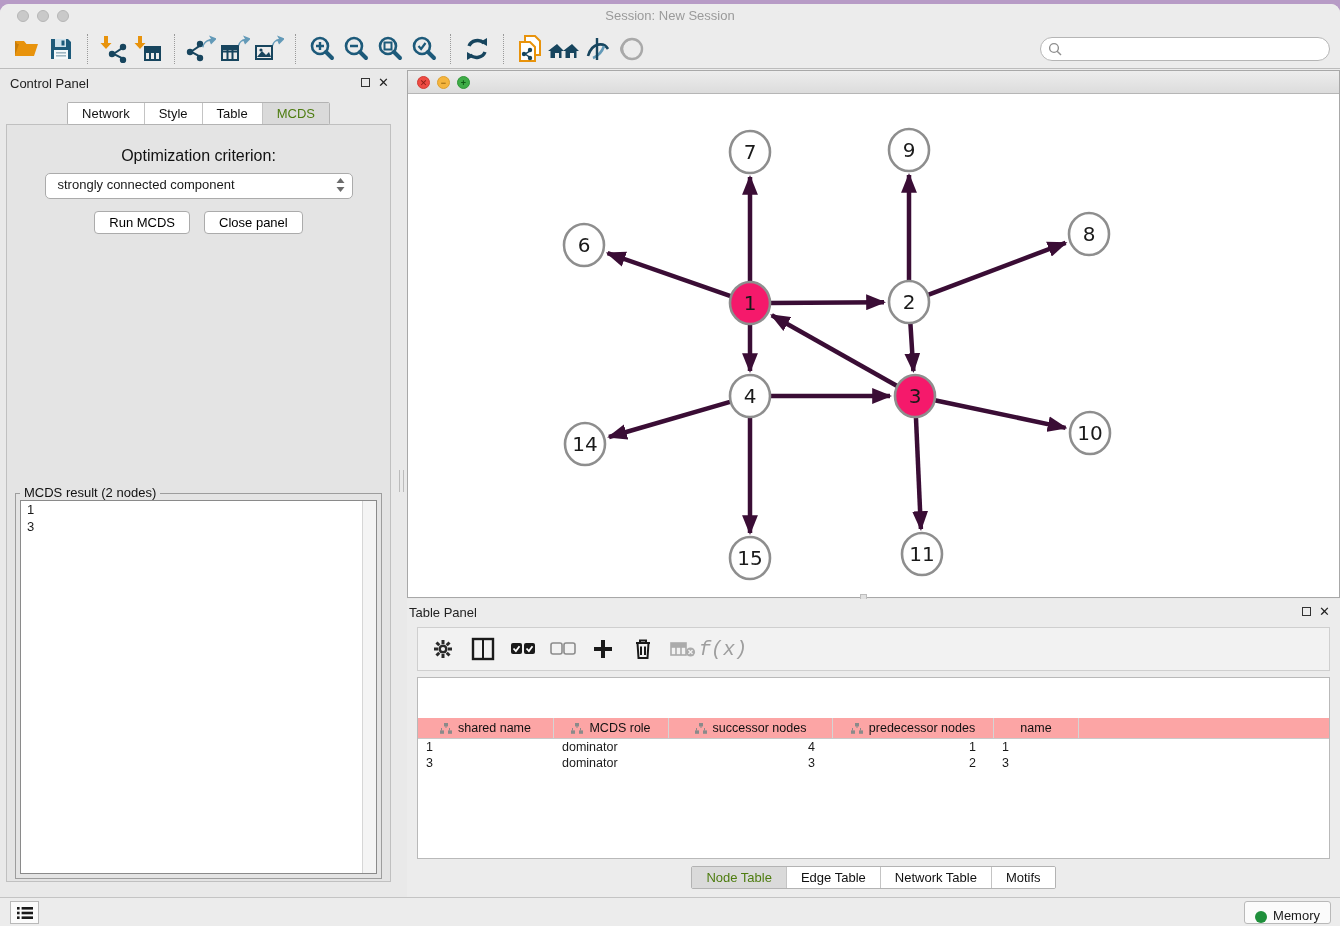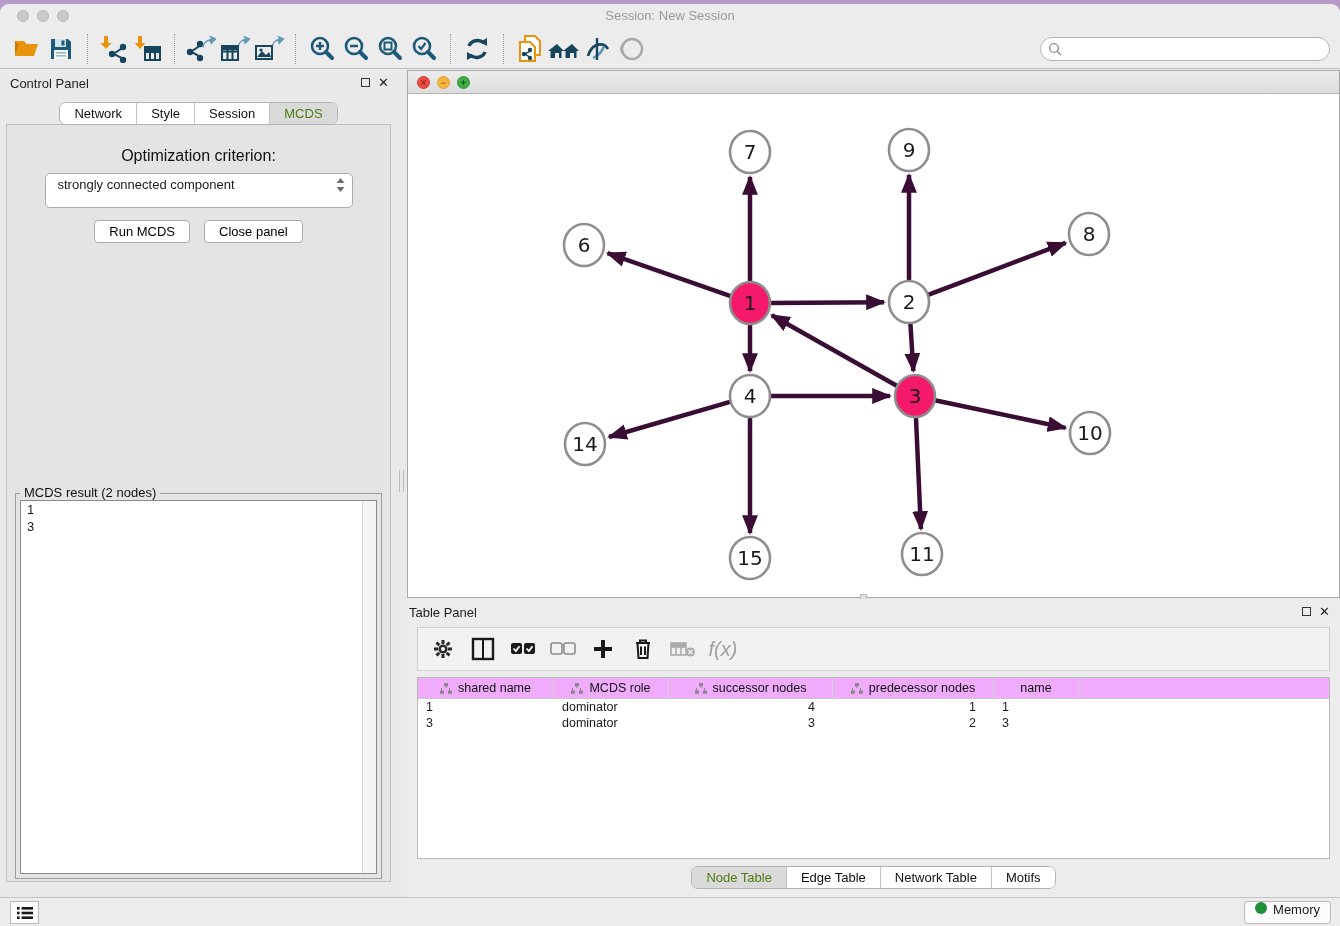--- a/index.html
+++ b/index.html
@@ -31,29 +31,29 @@
 
   
   .control-panel { position:absolute; left:0; top:2px; width:397px; height:824px; }
   .panel-title-row { position:relative; height:24px; }
   .panel-title { position:absolute; left:10px; top:4px; font-size:13px; color:#222; }
   .panel-btns { position:absolute; right:8px; top:5px; display:flex; gap:8px; align-items:center; }
   .float-box { width:9px; height:9px; border:1.5px solid #333; }
   .close-x { font-size:13px; font-weight:bold; color:#222; line-height:11px; }
 
   .cp-tabs { position:absolute; left:0; right:0; top:30px; display:flex; justify-content:center; z-index:2; }
-  .tabgroup { display:flex; border:1px solid #b3b3b3; border-radius:7px; overflow:hidden; background:#fff; }
+  .tabgroup { display:flex; border:1px solid #b3b3b3; border-radius:2px; overflow:hidden; background:#fff; }
   .tabgroup .tab { padding:3px 14px; font-size:13px; background:#fff; color:#111; border-right:1px solid #c4c4c4; cursor:pointer; }
   .tabgroup .tab:last-child { border-right:none; }
   .tabgroup .tab.sel { background:#dadada; color:#4d7c0f; }
 
   .cp-content { position:absolute; left:6px; right:6px; top:52px; bottom:14px;
     background:#e4e4e4; border:1px solid #c0c0c0; }
   .opt-label { text-align:center; margin-top:22px; font-size:16px; color:#111; }
-  .combo { position:relative; margin:8px auto 0 auto; width:308px; height:35px; background:#fff;
+  .combo { position:relative; margin:8px auto 0 auto; width:308px; height:26px; background:#fff;
     border:1px solid #ababab; border-radius:5px; line-height:21px; padding-left:12px; font-size:13px; cursor:pointer; }
   .combo .steppers { position:absolute; right:6px; top:3px; }
   .btn-row { display:flex; justify-content:center; gap:14px; margin-top:12px; }
   .mac-btn { background:#fff; border:1px solid #ababab; border-radius:4px; padding:3px 14px; font-size:13px; cursor:pointer; }
 
   .result-group { position:absolute; left:8px; right:8px; top:368px; bottom:2px;
     border:1px solid #9d9d9d; }
   .result-legend { position:absolute; top:-9px; left:4px; background:#e4e4e4; padding:0 4px; font-size:13px; color:#111; }
   .result-list { position:absolute; left:4px; right:4px; top:6px; bottom:4px; background:#fff;
     border:1px solid #8a8a8a; font-size:13px; overflow:hidden; }
@@ -77,38 +77,38 @@
   .net-canvas { position:absolute; left:0; top:23px; right:0; bottom:0; background:#fff; }
   .net-canvas svg { display:block; }
   .net-grip { position:absolute; left:452px; bottom:-4px; width:7px; height:7px; background:#e0e0e0; border:1px solid #bdbdbd; }
 
   
   .table-panel { position:absolute; left:407px; top:529px; width:933px; height:298px; background:#ececec; }
   .tp-title-row { position:relative; height:26px; }
   .tp-toolbar { position:absolute; left:10px; right:10px; top:28px; height:44px;
     background:#f2f2f2; border:1px solid #cfcfcf; display:flex; align-items:center; padding-left:10px; gap:10px; }
   .tp-icon { width:30px; height:30px; display:flex; align-items:center; justify-content:center; cursor:pointer; }
-  .fx { font-family:Liberation Sans, sans-serif; font-style:italic; font-size:20px; color:#9e9e9e; }
+  .fx { font-family:Liberation Mono, monospace; font-style:italic; font-size:20px; color:#9e9e9e; }
 
   .tp-table { position:absolute; left:10px; right:10px; top:78px; bottom:38px; background:#fff; border:1px solid #b9b9b9; }
-  .tp-head { display:flex; height:21px; background:#f0abfc; border-bottom:1px solid #c9c9c9; }
+  .tp-head { display:flex; height:21px; background:#fca5a5; border-bottom:1px solid #c9c9c9;margin-top:40px; }
   .tp-hcell { display:flex; align-items:center; justify-content:center; gap:6px; font-size:12.5px; color:#111;
     border-right:1px solid #d4d4d4; overflow:hidden; }
   .tp-row { display:flex; height:16px; font-size:12.5px; }
   .tp-cell { padding:0 8px; line-height:16px; white-space:nowrap; overflow:hidden; }
   .al { text-align:left; } .ar { text-align:right; padding-right:18px; }
 
   .tp-tabs { position:absolute; left:0; right:0; bottom:8px; display:flex; justify-content:center; }
 
   
   .statusbar { position:absolute; left:0; top:893px; width:1340px; height:29px; background:#ececec; border-top:1px solid #c4c4c4; }
   .list-btn { position:absolute; left:10px; top:3px; width:29px; height:23px; background:#fbfbfb; border:1px solid #b9b9b9;
     display:flex; align-items:center; justify-content:center; cursor:pointer; }
   .memory-btn { position:absolute; right:9px; top:3px; height:23px; background:#fbfbfb; border:1px solid #b9b9b9; border-radius:3px;
-    display:flex; align-items:flex-start; gap:6px; padding:0 10px; font-size:13px; cursor:pointer; }
+    display:flex; align-items:flex-end; gap:6px; padding:0 10px; font-size:13px; cursor:pointer; }
   .mem-dot { width:12px; height:12px; border-radius:50%; background:#1f8f3b; }
 </style>
 </head>
 <body>
 
 <div class="app-window">
 
   <div class="titlebar">
     <div class="traffic">
       <div class="dot"></div>
@@ -285,21 +285,21 @@
         <div class="panel-title">Control Panel</div>
         <div class="panel-btns">
           <div class="float-box"></div>
           <div class="close-x">✕</div>
         </div>
       </div>
       <div class="cp-tabs">
         <div class="tabgroup">
           <div class="tab">Network</div>
           <div class="tab">Style</div>
-          <div class="tab">Session</div>
+          <div class="tab">Table</div>
           <div class="tab sel">MCDS</div>
         </div>
       </div>
       <div class="cp-content">
         <div class="opt-label">Optimization criterion:</div>
         <div class="combo">
           <span>strongly connected component</span>
           <svg class="steppers" width="11" height="16" viewBox="0 0 11 16">
               <path d="M5.5 1 L9.5 6 H1.5 z" fill="#6b6b6b"></path>
               <path d="M5.5 15 L1.5 10 H9.5 z" fill="#6b6b6b"></path>

